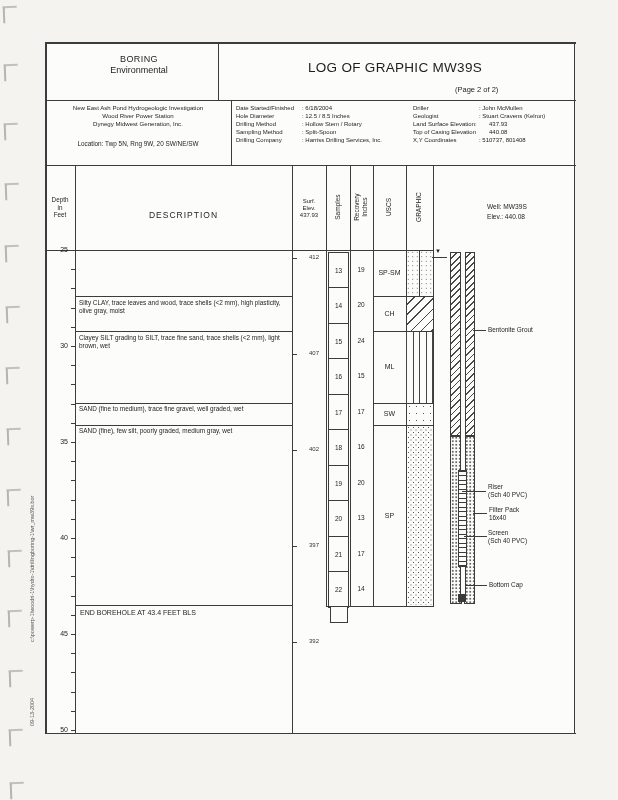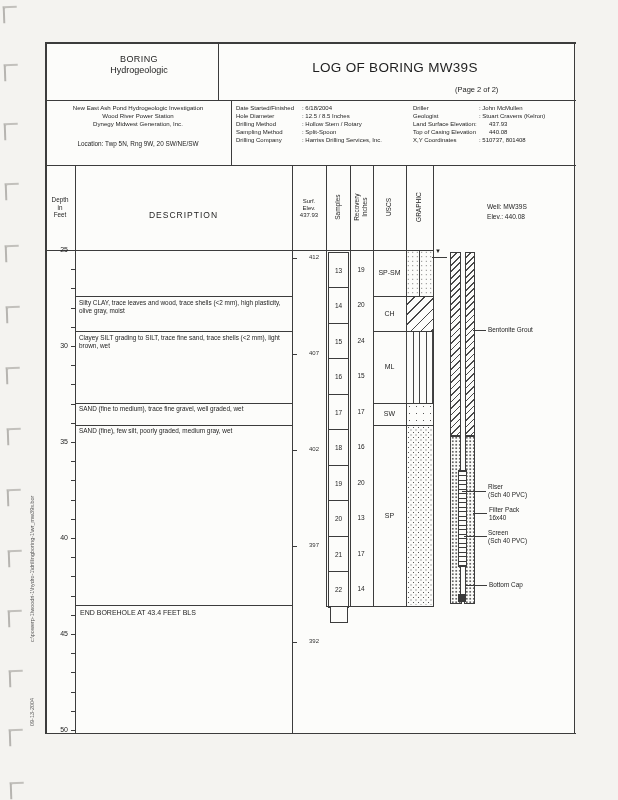--- a/index.html
+++ b/index.html
@@ -53,22 +53,22 @@
 <div class="bindmark" style="left:9px;top:670px;"></div>
 <div class="bindmark" style="left:9px;top:729px;"></div>
 <div class="bindmark" style="left:10px;top:782px;"></div>
 
 <div class="vrot" style="left:29px;top:642px;">c:\powerp-1\woodri-1\hydro-1\drillingboring-1\wr_mw39s.bor</div>
 <div class="vrot" style="left:29px;top:726px;">09-13-2004</div>
 
 <div class="sheet"></div>
 
 <div class="txt center" style="left:60px;top:54px;width:158px;font-size:9px;letter-spacing:.4px;">BORING</div>
-<div class="txt center" style="left:60px;top:65px;width:158px;font-size:9px;">Hydrogeologic</div>
-<div class="txt center" style="left:250px;top:60px;width:290px;font-size:13.5px;letter-spacing:.3px;">LOG OF BORING MW39S</div>
+<div class="txt center" style="left:60px;top:65px;width:158px;font-size:9px;">Environmental</div>
+<div class="txt center" style="left:250px;top:60px;width:290px;font-size:13.5px;letter-spacing:.3px;">LOG OF GRAPHIC MW39S</div>
 <div class="txt" style="left:455px;top:85px;font-size:7.5px;">(Page 2 of 2)</div>
 
 <div class="txt center" style="left:47px;top:104px;width:182px;font-size:6.1px;">New East Ash Pond Hydrogeologic Investigation</div>
 <div class="txt center" style="left:47px;top:112px;width:182px;font-size:6.1px;">Wood River Power Station</div>
 <div class="txt center" style="left:47px;top:120px;width:182px;font-size:6.1px;">Dynegy Midwest Generation, Inc.</div>
 <div class="txt center" style="left:47px;top:140px;width:182px;font-size:6.4px;">Location: Twp 5N, Rng 9W, 20 SW/NE/SW</div>
 
 <div class="abs" style="left:236px;top:104px;width:172px;">
   <div class="inforow">
       <span class="lab">Date Started/Finished</span>

